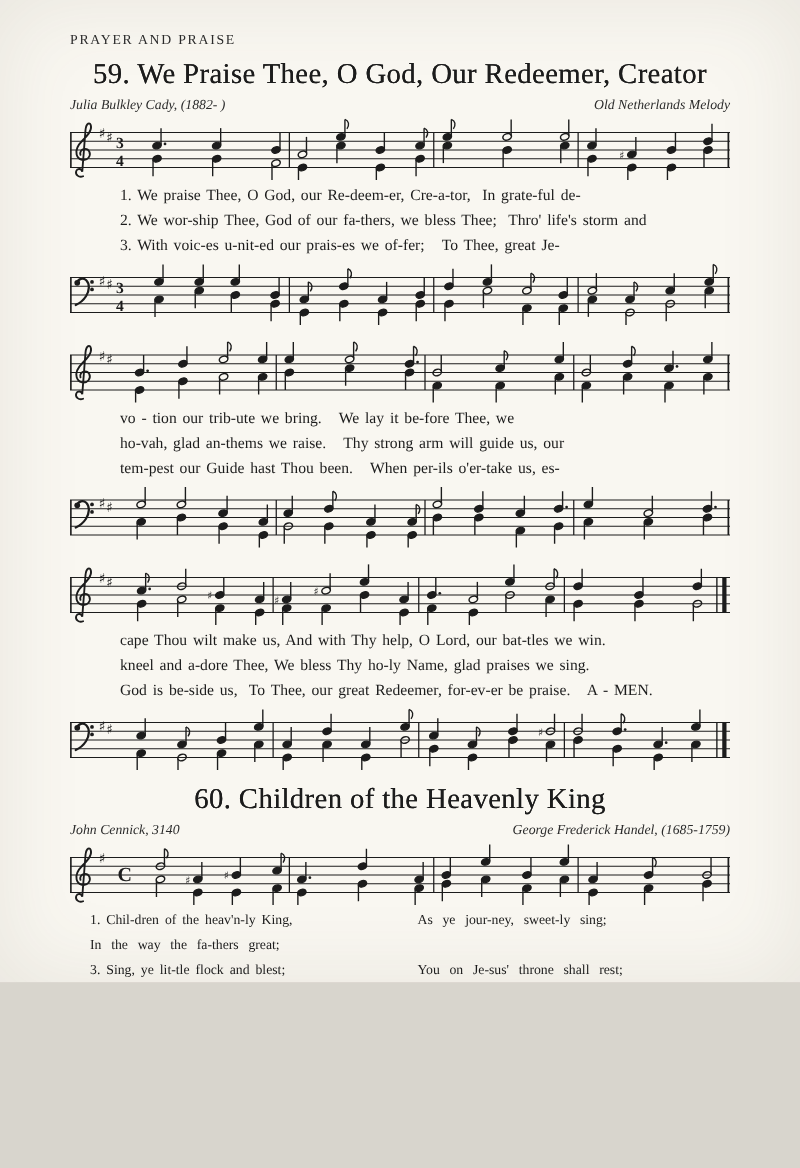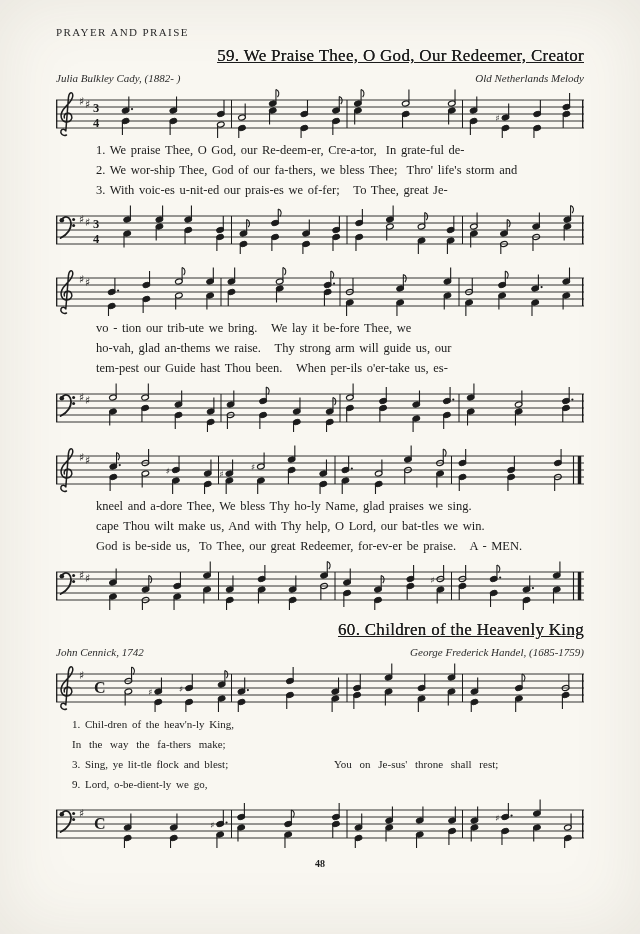--- a/index.html
+++ b/index.html
@@ -1,31 +1,30 @@
 <!DOCTYPE html>
 <html><head>
 <meta charset="utf-8">
 <style>
   html,body{margin:0;padding:0;background:#d8d5cd;}
   .page{
-    width:640px;height:934px;box-sizing:border-box;
+    width:640px;height:786px;box-sizing:border-box;
     background:#f9f7f1;
     box-shadow:inset 0 0 70px rgba(90,80,55,.10);
     padding:26px 56px 12px 56px;
     font-family:"Liberation Serif", serif;
     color:#1c1c1c;
     overflow:hidden;
     position:relative;
   }
   .running-head{font-size:11px;letter-spacing:1.4px;color:#2b2b2b;}
   .hymn-title{
-    font-size:17px;font-weight:400;text-align:right;
+    font-size:23px;font-weight:400;text-align:center;
     margin:8px 0 6px 0;letter-spacing:.3px;
     text-shadow:0 0 .5px #1c1c1c;
-    text-decoration:underline;
   }
   .attr-row{display:flex;justify-content:space-between;align-items:baseline;
     font-size:11px;font-style:italic;color:#2b2b2b;margin-bottom:2px;}
   .system{margin-bottom:10px;}
   .staff{height:52px;}
   .lyrics{margin:2px 0 2px 16px;}
   .lyric-line{
     font-size:12.5px;line-height:20px;white-space:pre;word-spacing:1.5px;margin-left:24px;
   }
   .verse-row{display:flex;font-size:11px;line-height:20px;white-space:pre;}
@@ -480,22 +479,22 @@
               <ellipse cx="501.876007855637" cy="35" rx="3.5" ry="2.5" transform="rotate(-18 501.876007855637 35)" fill="none" stroke="#1c1c1c" stroke-width="1.2"></ellipse>
               <line x1="498.676007855637" y1="36" x2="498.676007855637" y2="49" stroke="#1c1c1c" stroke-width="1.1"></line>
             </g>
             <line x1="162.5" y1="14" x2="162.5" y2="42" stroke="#1c1c1c" stroke-width="1"></line>
             <line x1="279" y1="14" x2="279" y2="42" stroke="#1c1c1c" stroke-width="1"></line>
             <line x1="395.5" y1="14" x2="395.5" y2="42" stroke="#1c1c1c" stroke-width="1"></line>
             <line x1="517.5" y1="14" x2="517.5" y2="42" stroke="#1c1c1c" stroke-width="1.1"></line>
             <rect x="521.8" y="14" width="3.4" height="28" fill="#1c1c1c"></rect>
           </svg></div>
       <div class="lyrics">
+        <div class="lyric-line">cape Thou wilt make us, And with Thy help, O Lord, our bat-tles we win.</div>
         <div class="lyric-line">kneel and a-dore Thee, We bless Thy ho-ly Name, glad praises we sing.</div>
-        <div class="lyric-line">cape Thou wilt make us, And with Thy help, O Lord, our bat-tles we win.</div>
         <div class="lyric-line">God is be-side us,  To Thee, our great Redeemer, for-ev-er be praise.   A - MEN.</div>
       </div>
       <div class="staff"><svg width="100%" height="52" viewBox="0 0 528 52">
             <line x1="0" y1="14" x2="528" y2="14" stroke="#1c1c1c" stroke-width="0.9"></line>
             <line x1="0" y1="21" x2="528" y2="21" stroke="#1c1c1c" stroke-width="0.9"></line>
             <line x1="0" y1="28" x2="528" y2="28" stroke="#1c1c1c" stroke-width="0.9"></line>
             <line x1="0" y1="35" x2="528" y2="35" stroke="#1c1c1c" stroke-width="0.9"></line>
             <line x1="0" y1="42" x2="528" y2="42" stroke="#1c1c1c" stroke-width="0.9"></line>
             <line x1="0.7" y1="14" x2="0.7" y2="42" stroke="#1c1c1c" stroke-width="1.3"></line>
             <path d="M5.5 18.5 C6.5 14.8 10.5 13.8 13 16.2 C16 19.2 15.6 24.6 12.8 29 C10.6 32.4 7.6 34.6 4.6 36" fill="none" stroke="#1c1c1c" stroke-width="1.8" stroke-linecap="round"></path>
@@ -583,21 +582,21 @@
             <line x1="517.5" y1="14" x2="517.5" y2="42" stroke="#1c1c1c" stroke-width="1.1"></line>
             <rect x="521.8" y="14" width="3.4" height="28" fill="#1c1c1c"></rect>
           </svg></div>
     </div>
   </section>
 
   <section>
     <h1 class="hymn-title">60. Children of the Heavenly King</h1>
 
     <div class="attr-row">
-      <span>John Cennick, 1742</span>
+      <span>John Cennick, 3140</span>
       <span>George Frederick Handel, (1685-1759)</span>
     </div>
 
     <div class="system">
       <div class="staff"><svg width="100%" height="52" viewBox="0 0 528 52">
             <line x1="0" y1="14" x2="528" y2="14" stroke="#1c1c1c" stroke-width="0.9"></line>
             <line x1="0" y1="21" x2="528" y2="21" stroke="#1c1c1c" stroke-width="0.9"></line>
             <line x1="0" y1="28" x2="528" y2="28" stroke="#1c1c1c" stroke-width="0.9"></line>
             <line x1="0" y1="35" x2="528" y2="35" stroke="#1c1c1c" stroke-width="0.9"></line>
             <line x1="0" y1="42" x2="528" y2="42" stroke="#1c1c1c" stroke-width="0.9"></line>
@@ -670,23 +669,24 @@
               <line x1="506.420692582801" y1="36" x2="506.420692582801" y2="49" stroke="#1c1c1c" stroke-width="1.1"></line>
             </g>
             <line x1="175.5" y1="14" x2="175.5" y2="42" stroke="#1c1c1c" stroke-width="1"></line>
             <line x1="291" y1="14" x2="291" y2="42" stroke="#1c1c1c" stroke-width="1"></line>
             <line x1="406.5" y1="14" x2="406.5" y2="42" stroke="#1c1c1c" stroke-width="1"></line>
             <line x1="526.7" y1="14" x2="526.7" y2="42" stroke="#1c1c1c" stroke-width="1.4"></line>
           </svg></div>
       <div class="lyrics">
         <div class="verse-row">
           <span class="verse-left">1. Chil-dren of the heav'n-ly King,</span>
+          <span class="verse-right">As ye jour-ney, sweet-ly sing;</span>
         </div>
         <div class="verse-row">
-          <span class="verse-right">In the way the fa-thers make;</span>
+          <span class="verse-right">In the way the fa-thers great;</span>
         </div>
         <div class="verse-row">
           <span class="verse-left">3. Sing, ye lit-tle flock and blest;</span>
           <span class="verse-right">You on Je-sus' throne shall rest;</span>
         </div>
         <div class="verse-row">
           <span class="verse-left">9. Lord, o-be-dient-ly we go,</span>
         </div>
       </div>
       <div class="staff"><svg width="100%" height="52" viewBox="0 0 528 52">

